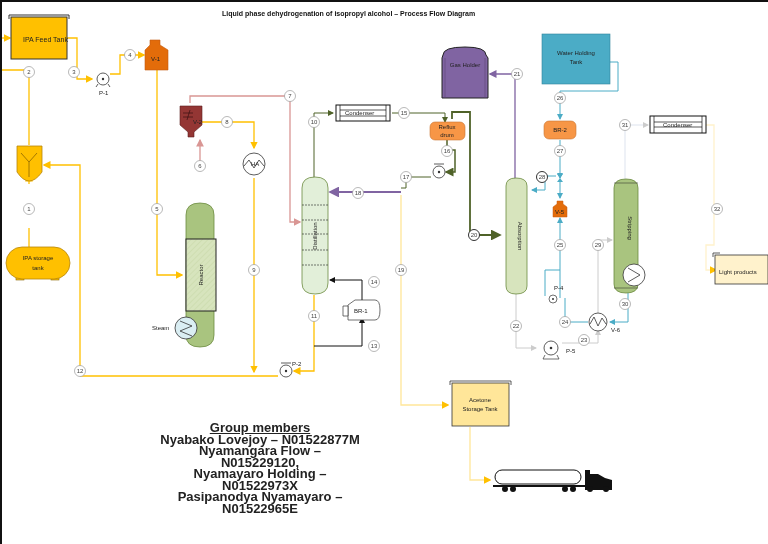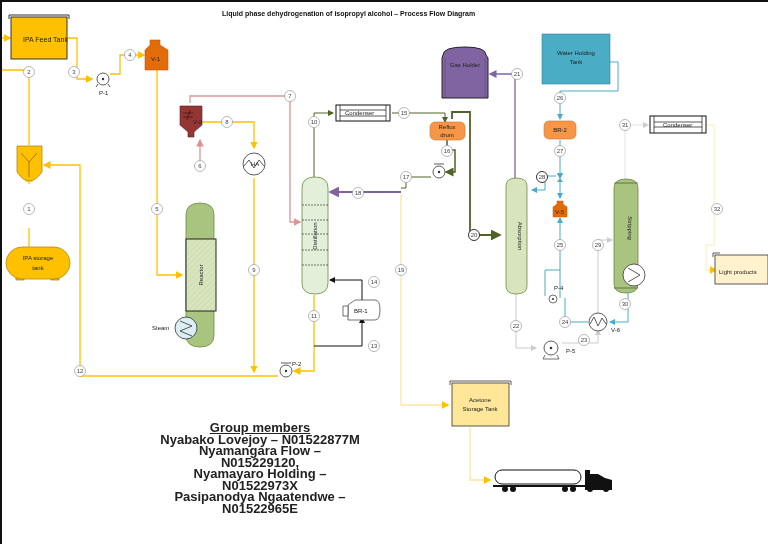--- a/index.html
+++ b/index.html
@@ -408,14 +408,14 @@
         <text x="717" y="209" class="snum">32</text>
       </g>
     </g>
 </svg>
 
 <div class="members">
   <div class="hd">Group members</div>
   <div>Nyabako Lovejoy – N01522877M</div>
   <div>Nyamangara Flow – N015229120,</div>
   <div>Nyamayaro Holding – N01522973X</div>
-  <div>Pasipanodya Ngaatendwe – N01522965E</div>
+  <div>Pasipanodya Nyamayaro – N01522965E</div>
 </div>
 
 </body></html>

